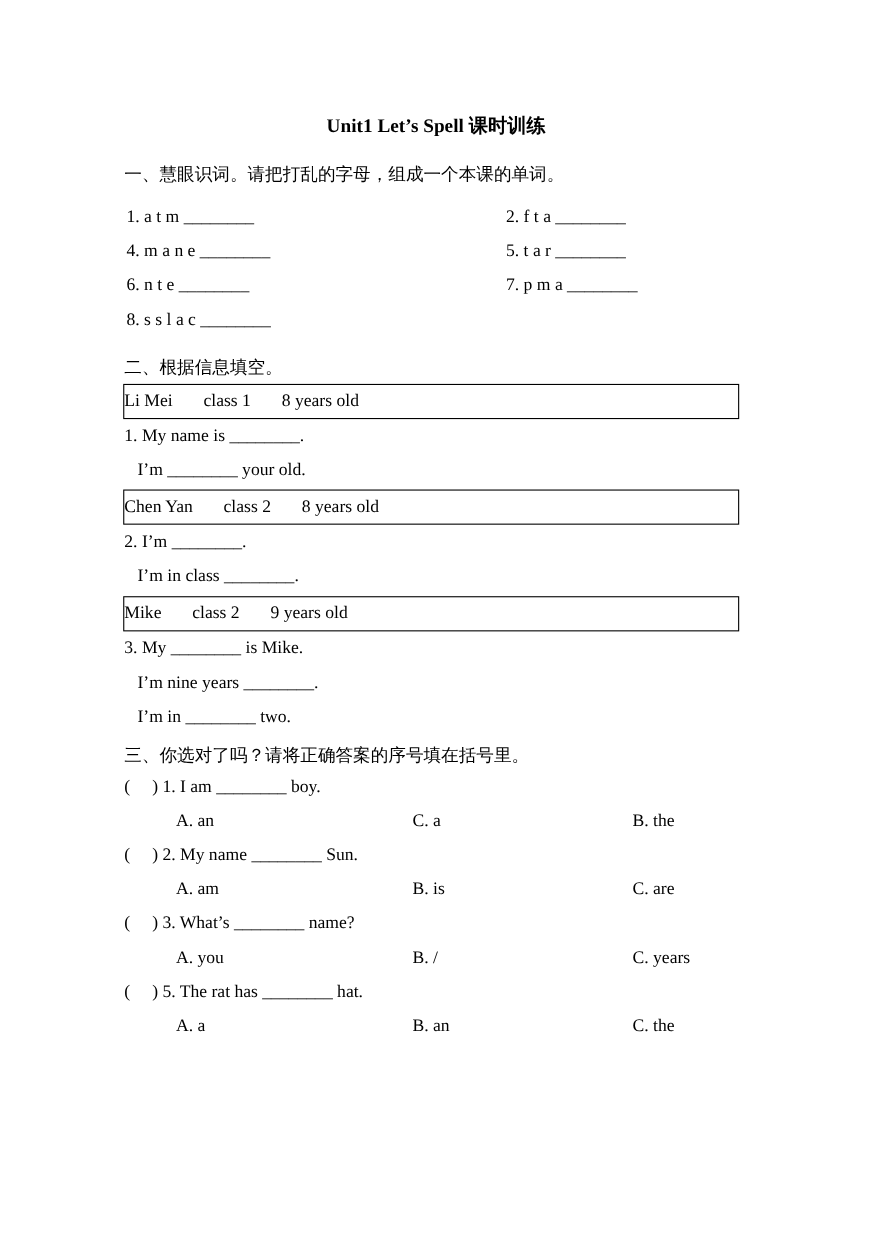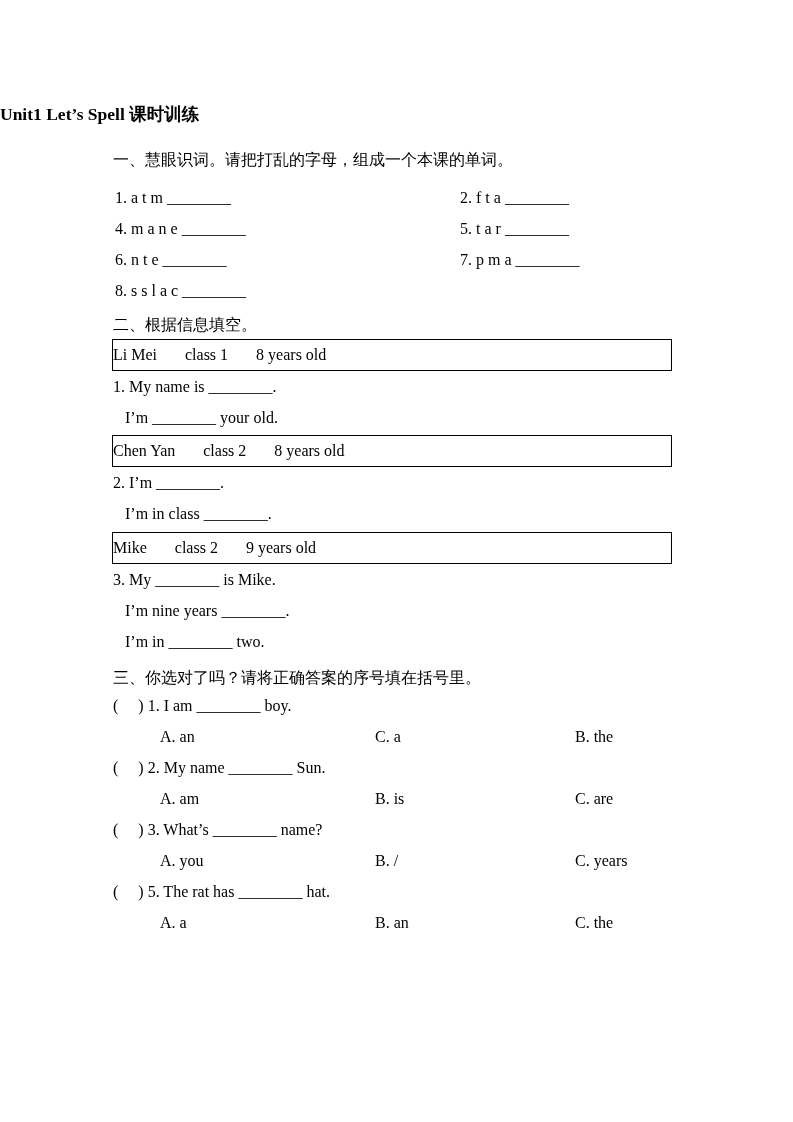--- a/index.html
+++ b/index.html
@@ -6,28 +6,28 @@
   html,body { background:#ffffff; }
   body {
     width:793px; height:1122px;
     font-family:"Liberation Serif","DejaVu Serif",serif;
     color:#000; font-size:16px;
     overflow:hidden;
   }
   .sheet { width:793px; height:1122px; padding:101px 55px 0 113px; background:#fff; }
   .title {
     margin-left:-113px; margin-right:-55px;
-    text-align:left; font-weight:bold; font-size:17.5px; line-height:26px;
+    text-align:center; font-weight:bold; font-size:17.5px; line-height:26px;
     white-space:pre-wrap;
   }
   .sec-heading { font-size:16px; line-height:24px; white-space:pre-wrap; }
   .s1-heading { margin-top:21px; }
   .word-grid { display:grid; grid-template-columns:345px auto; margin-top:10px; padding-left:2px; }
   .word-item { line-height:31px; white-space:pre-wrap; }
-  .s2-heading { margin-top:7px; }
+  .s2-heading { margin-top:17px; }
   .info-box {
     width:560px; height:32px; margin-left:-1px;
     border:1px solid #000;
     text-align:left; line-height:30px; white-space:pre-wrap;
   }
   .group .info-box { margin-top:2px; }
   .group:first-of-type .info-box { margin-top:8px; }
   .group:last-of-type .info-box { margin-top:3px; }
   .fill-line { line-height:31px; white-space:pre-wrap; }
   .g-lines .fill-line:not(:first-child) { padding-left:12px; }

